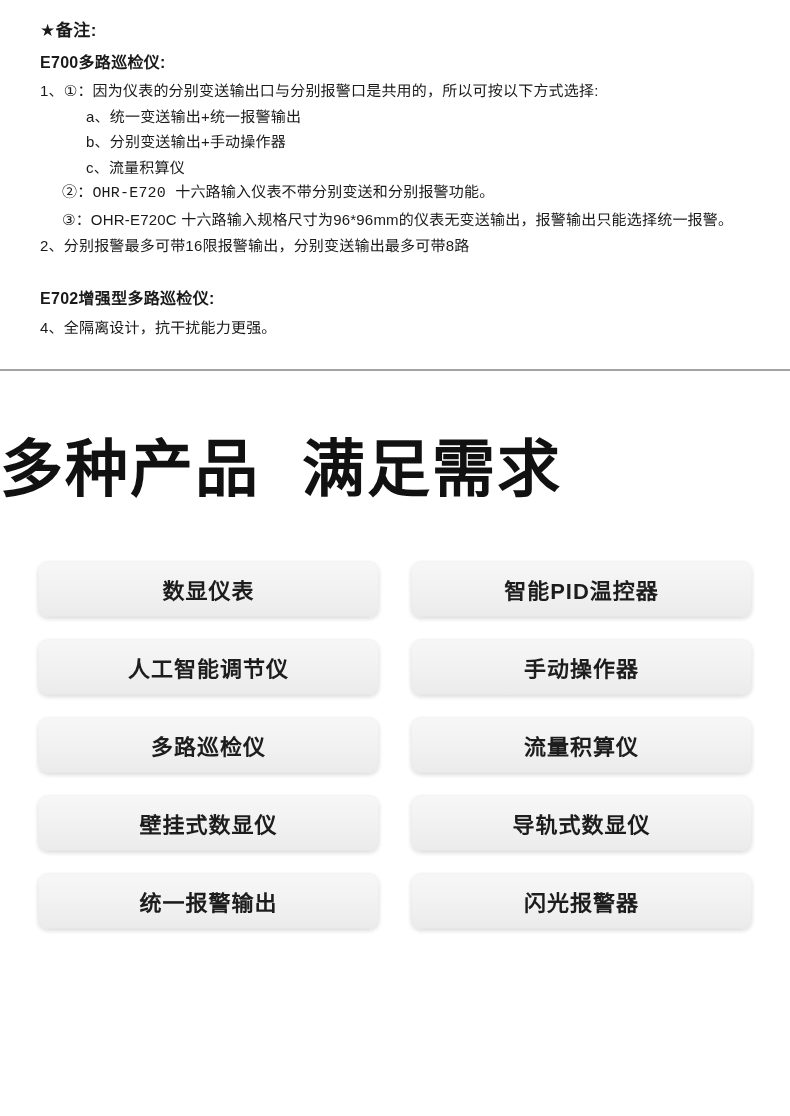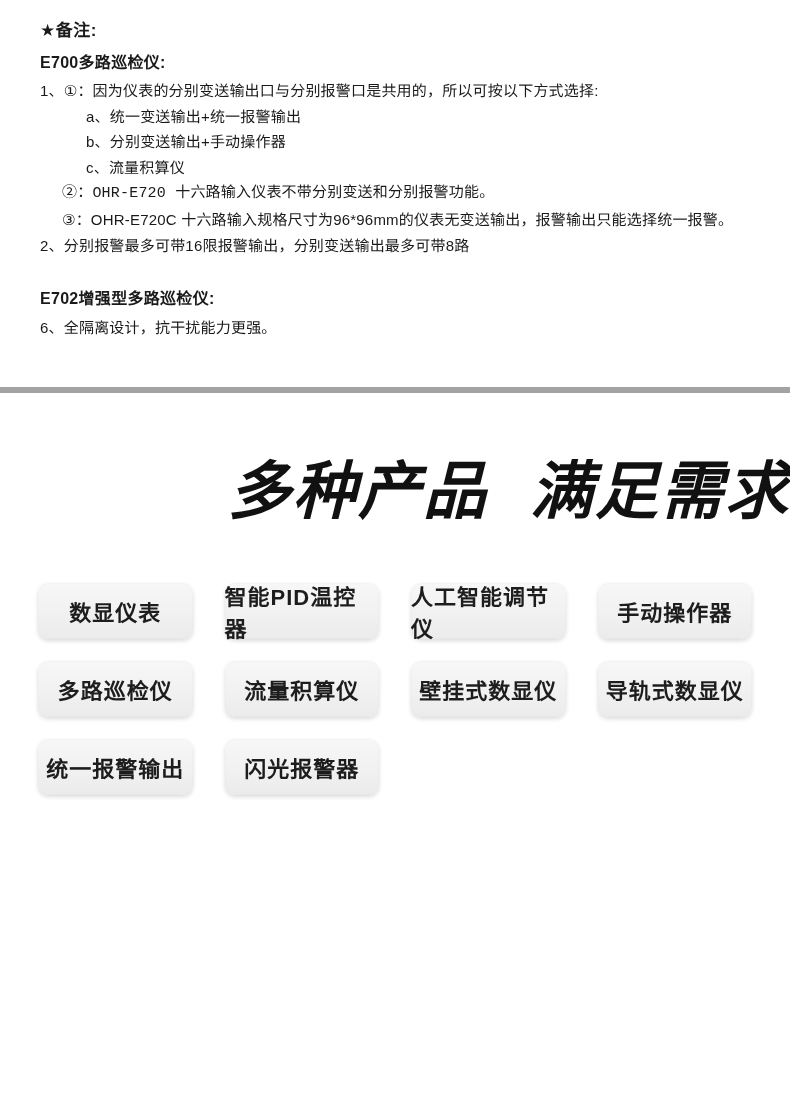--- a/index.html
+++ b/index.html
@@ -10,22 +10,22 @@
   body {
     width: 790px;
     min-height: 1116px;
     font-family: "Liberation Sans", "DejaVu Sans", sans-serif;
     color: #1a1a1a;
     -webkit-font-smoothing: antialiased;
   }
 
   
   .notes-section {
-    padding: 18px 40px 32px 40px;
-    border-bottom: 6px solid #a3a3a3;
+    padding: 18px 40px 14px 40px;
+    border-bottom: 2px solid #a3a3a3;
   }
   .notes-title {
     font-size: 17px;
     font-weight: bold;
     line-height: 1.5;
     margin: 0 0 4px 0;
     letter-spacing: 0.5px;
   }
   .group-heading {
     font-size: 16px;
@@ -50,40 +50,39 @@
     padding-left: 22px;
     text-indent: 0;
     letter-spacing: 0.2px;
   }
   .spacer-sm { height: 14px; }
   .spacer-md { height: 26px; }
 
   
   .headline-section {
     padding: 62px 0 40px 0;
-    text-align: right;
-    font-style: italic;
+    text-align: left;
   }
   .headline {
     font-size: 63px;
     font-weight: bold;
     letter-spacing: 2px;
     color: #111111;
     line-height: 1.15;
     display: inline-block;
   }
   .headline .gap {
     display: inline-block;
     width: 42px;
   }
 
   
   .product-grid {
     display: grid;
-    grid-template-columns: 1fr 1fr 1fr 1fr;
+    grid-template-columns: 1fr 1fr;
     column-gap: 32px;
     row-gap: 22px;
     padding: 16px 38px 60px 38px;
   }
   .product-card {
     height: 56px;
     border-radius: 10px;
     background: linear-gradient(180deg, #f7f7f7 0%, #f1f1f1 55%, #ebebeb 100%);
     box-shadow: 0 2px 4px rgba(0,0,0,0.14), 0 0 0 1px rgba(0,0,0,0.015) inset;
     display: flex;
@@ -108,21 +107,21 @@
   <p class="note-line indent-2">a、统一变送输出+统一报警输出</p>
   <p class="note-line indent-2">b、分别变送输出+手动操作器</p>
   <p class="note-line indent-2">c、流量积算仪</p>
   <p class="note-line indent-3">②：OHR-E720 十六路输入仪表不带分别变送和分别报警功能。</p>
   <p class="note-wrap">③：OHR-E720C 十六路输入规格尺寸为96*96mm的仪表无变送输出，报警输出只能选择统一报警。</p>
   <p class="note-line indent-1">2、分别报警最多可带16限报警输出，分别变送输出最多可带8路</p>
 
   <div class="spacer-md"></div>
 
   <p class="group-heading">E702增强型多路巡检仪:</p>
-  <p class="note-line indent-1">6、全隔离设计，抗干扰能力更强。</p>
+  <p class="note-line indent-1">4、全隔离设计，抗干扰能力更强。</p>
 
   <div class="spacer-sm"></div>
 </div>
 
 <div class="headline-section">
   <div class="headline">
     <span>多种产品</span><span class="gap"></span><span>满足需求</span>
   </div>
 </div>
 

